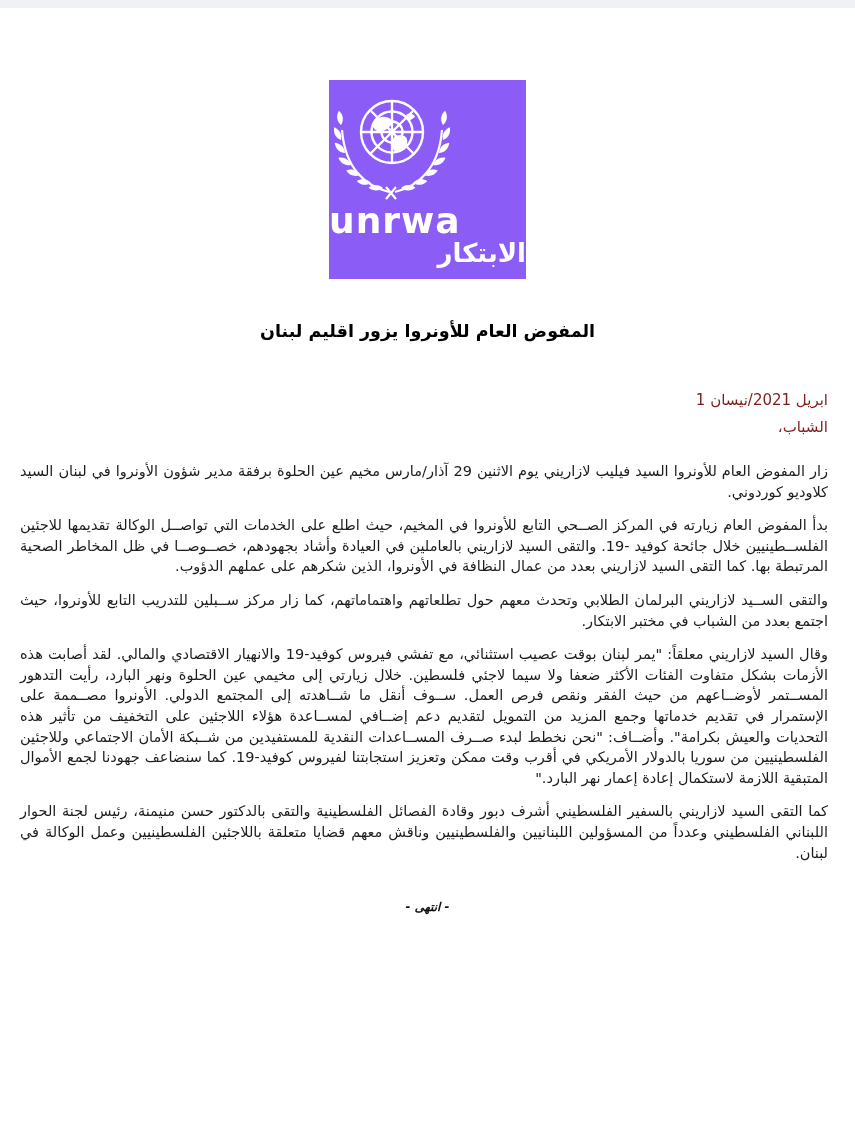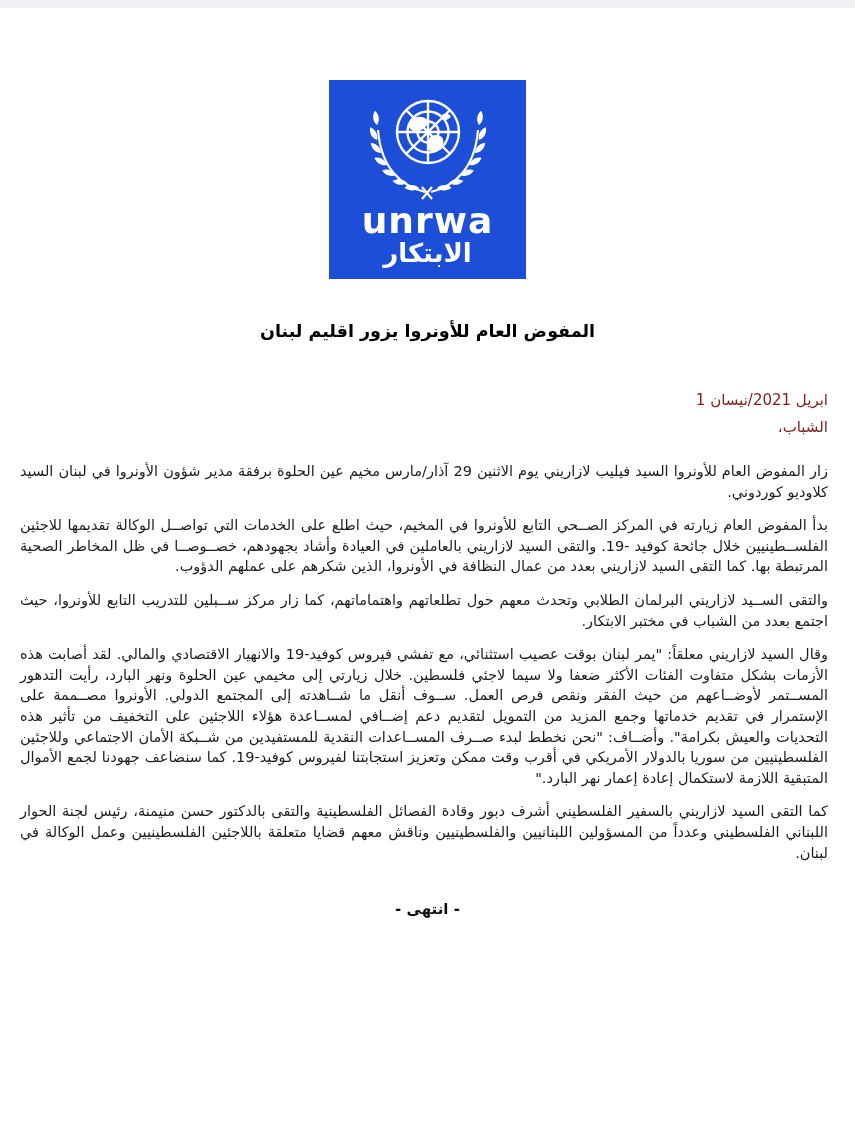--- a/index.html
+++ b/index.html
@@ -18,24 +18,23 @@
     background: #f0f1f4;
   }
   .logo-wrap {
     display: flex;
     justify-content: center;
     margin-top: 72px;
   }
   .logo-square {
     width: 197px;
     height: 199px;
-    background: #1d4ed8;
+    background: #8b5cf6;
     display: flex;
     flex-direction: column;
-    align-items: center;
   }
   .emblem { margin-top: 12px; }
   .logo-latin {
     color: #ffffff;
     font-weight: bold;
     font-size: 36px;
     line-height: 1;
     letter-spacing: 1px;
     margin-top: 1px;
   }
@@ -69,23 +68,24 @@
     text-align: justify;
     font-size: 14.5px;
     line-height: 20.6px;
     color: #1c1c1c;
   }
   .article p { margin: 0 0 13px 0; }
   .end-mark {
     margin-top: 37px;
     text-align: center;
     direction: rtl;
-    font-size: 15px;
+    font-size: 12px;
     font-weight: bold;
     color: #111111;
+    font-style: italic;
   }
 </style>
 </head>
 <body>
 
 <div class="top-strip"></div>
 
 <div class="logo-wrap">
   <div class="logo-square">
     <svg class="emblem" width="126" height="110" viewBox="0 0 126 110" aria-hidden="true">

